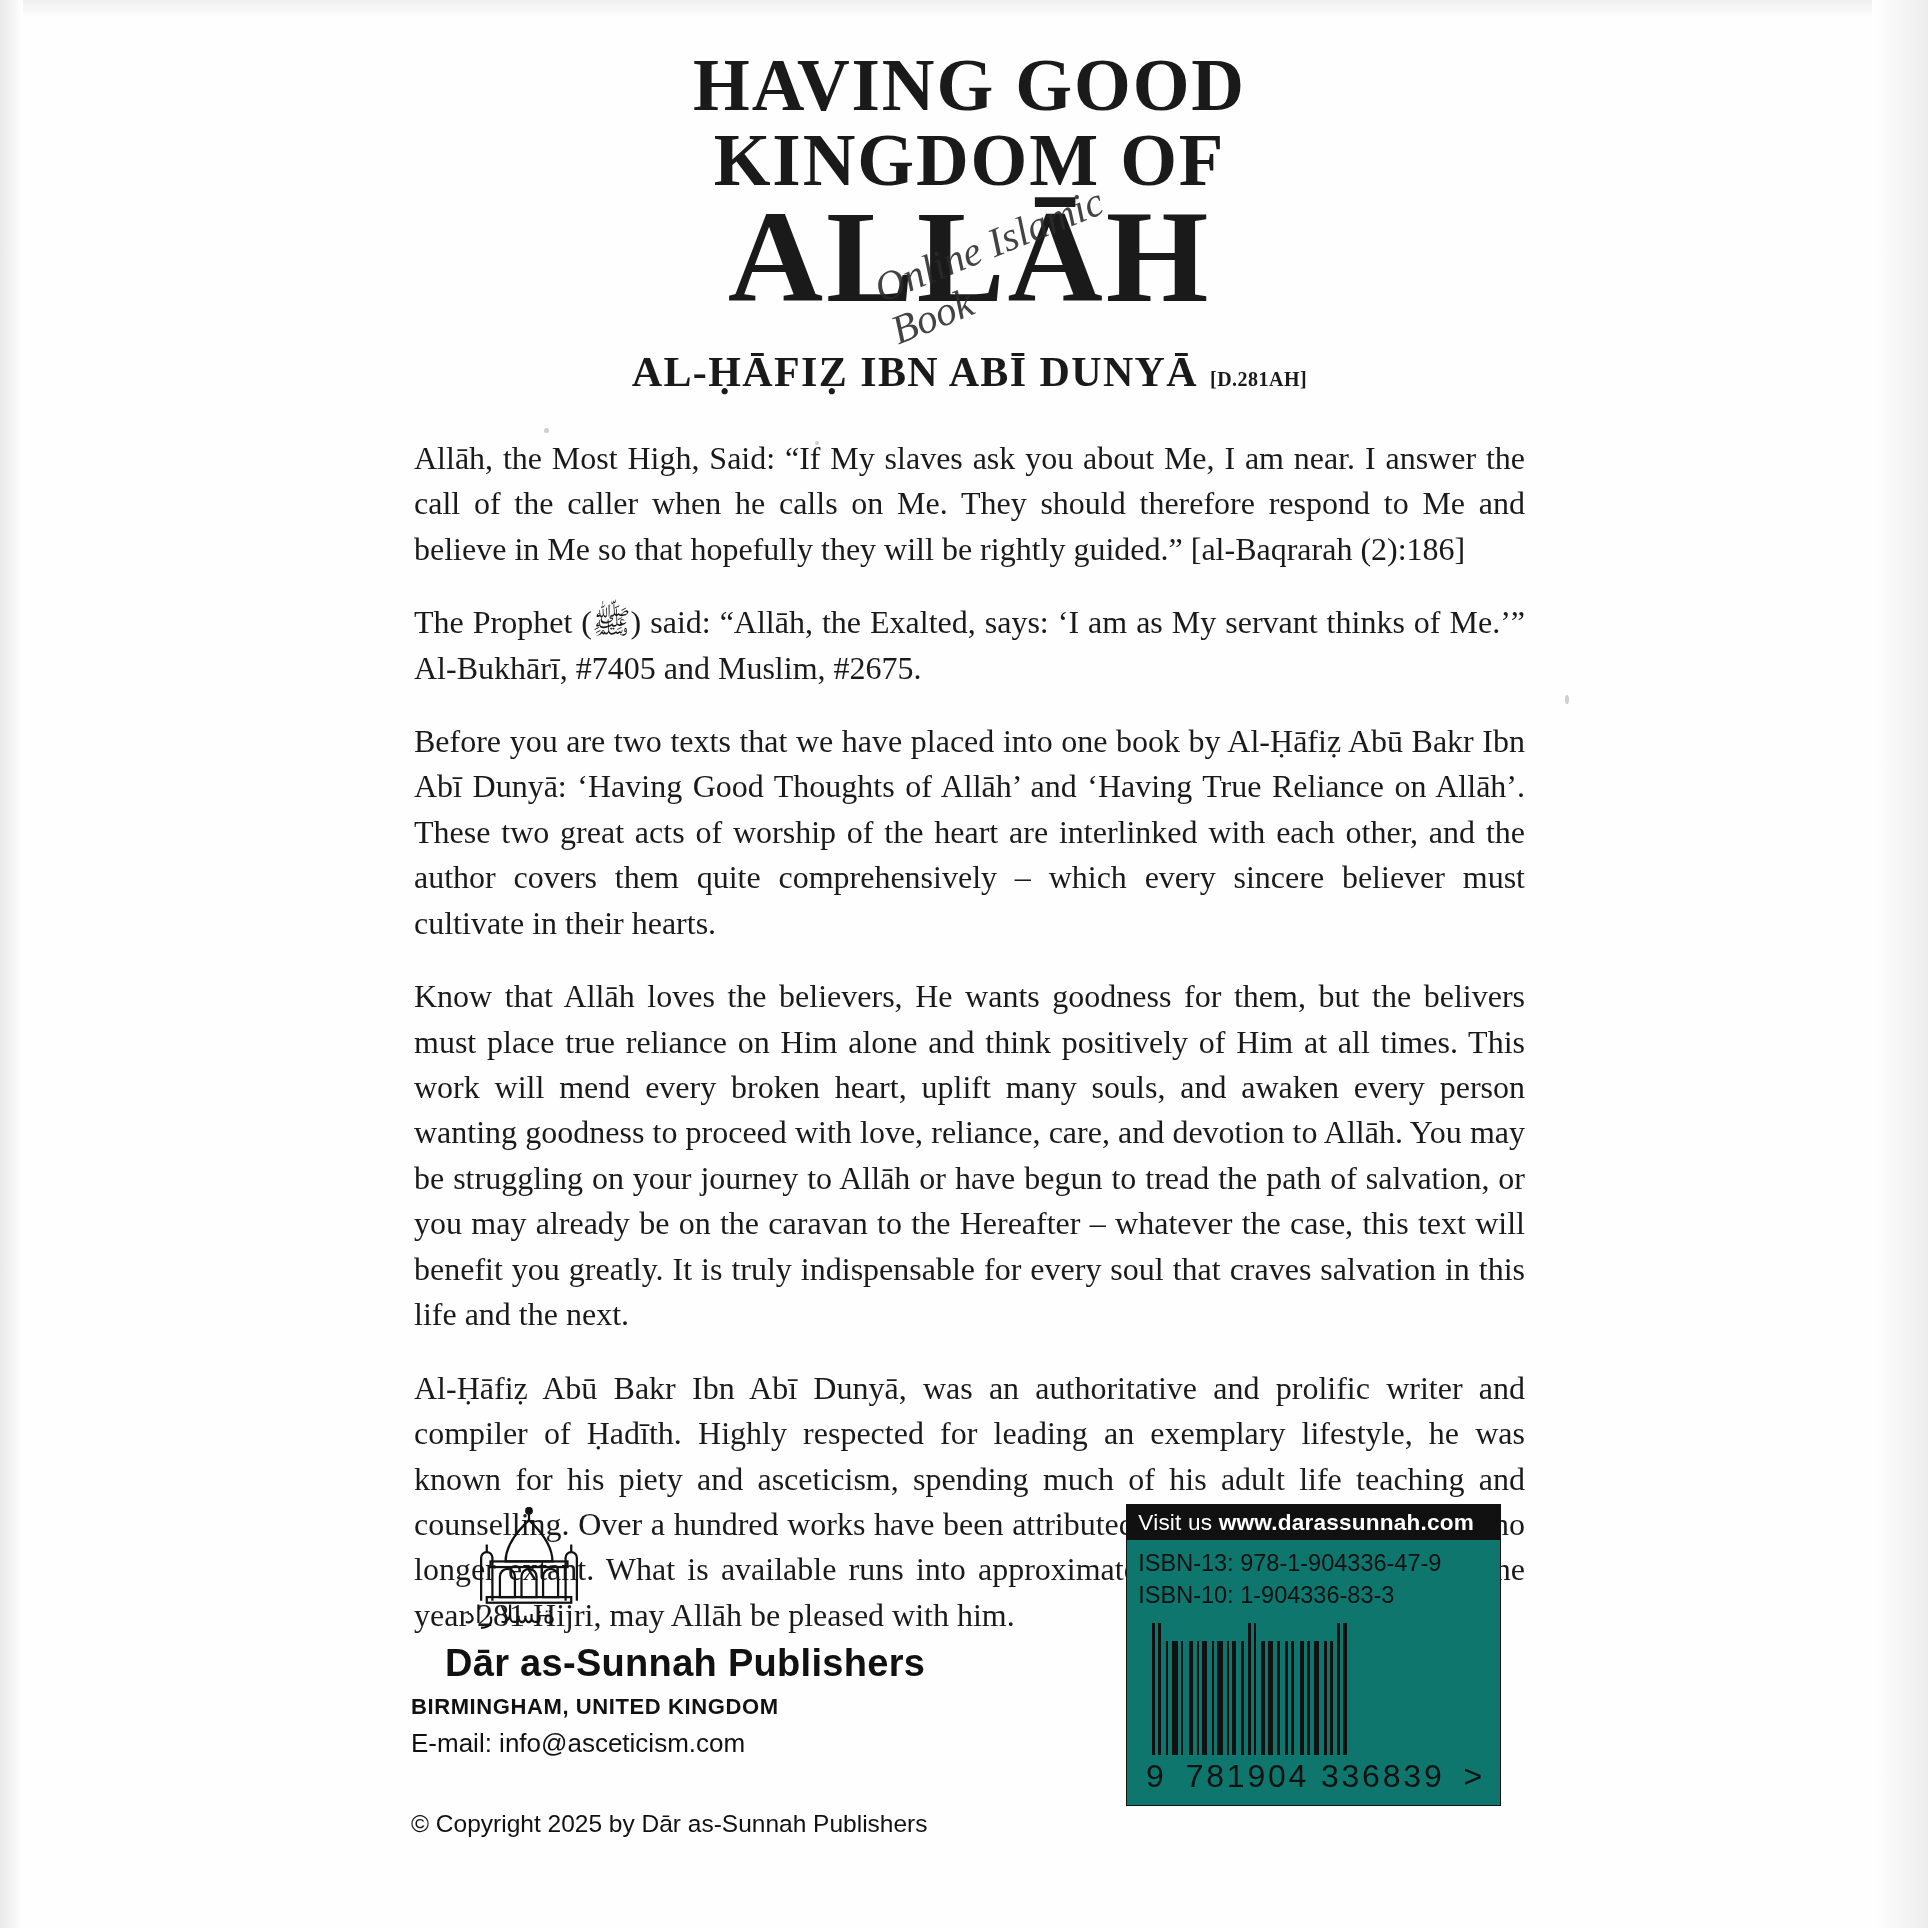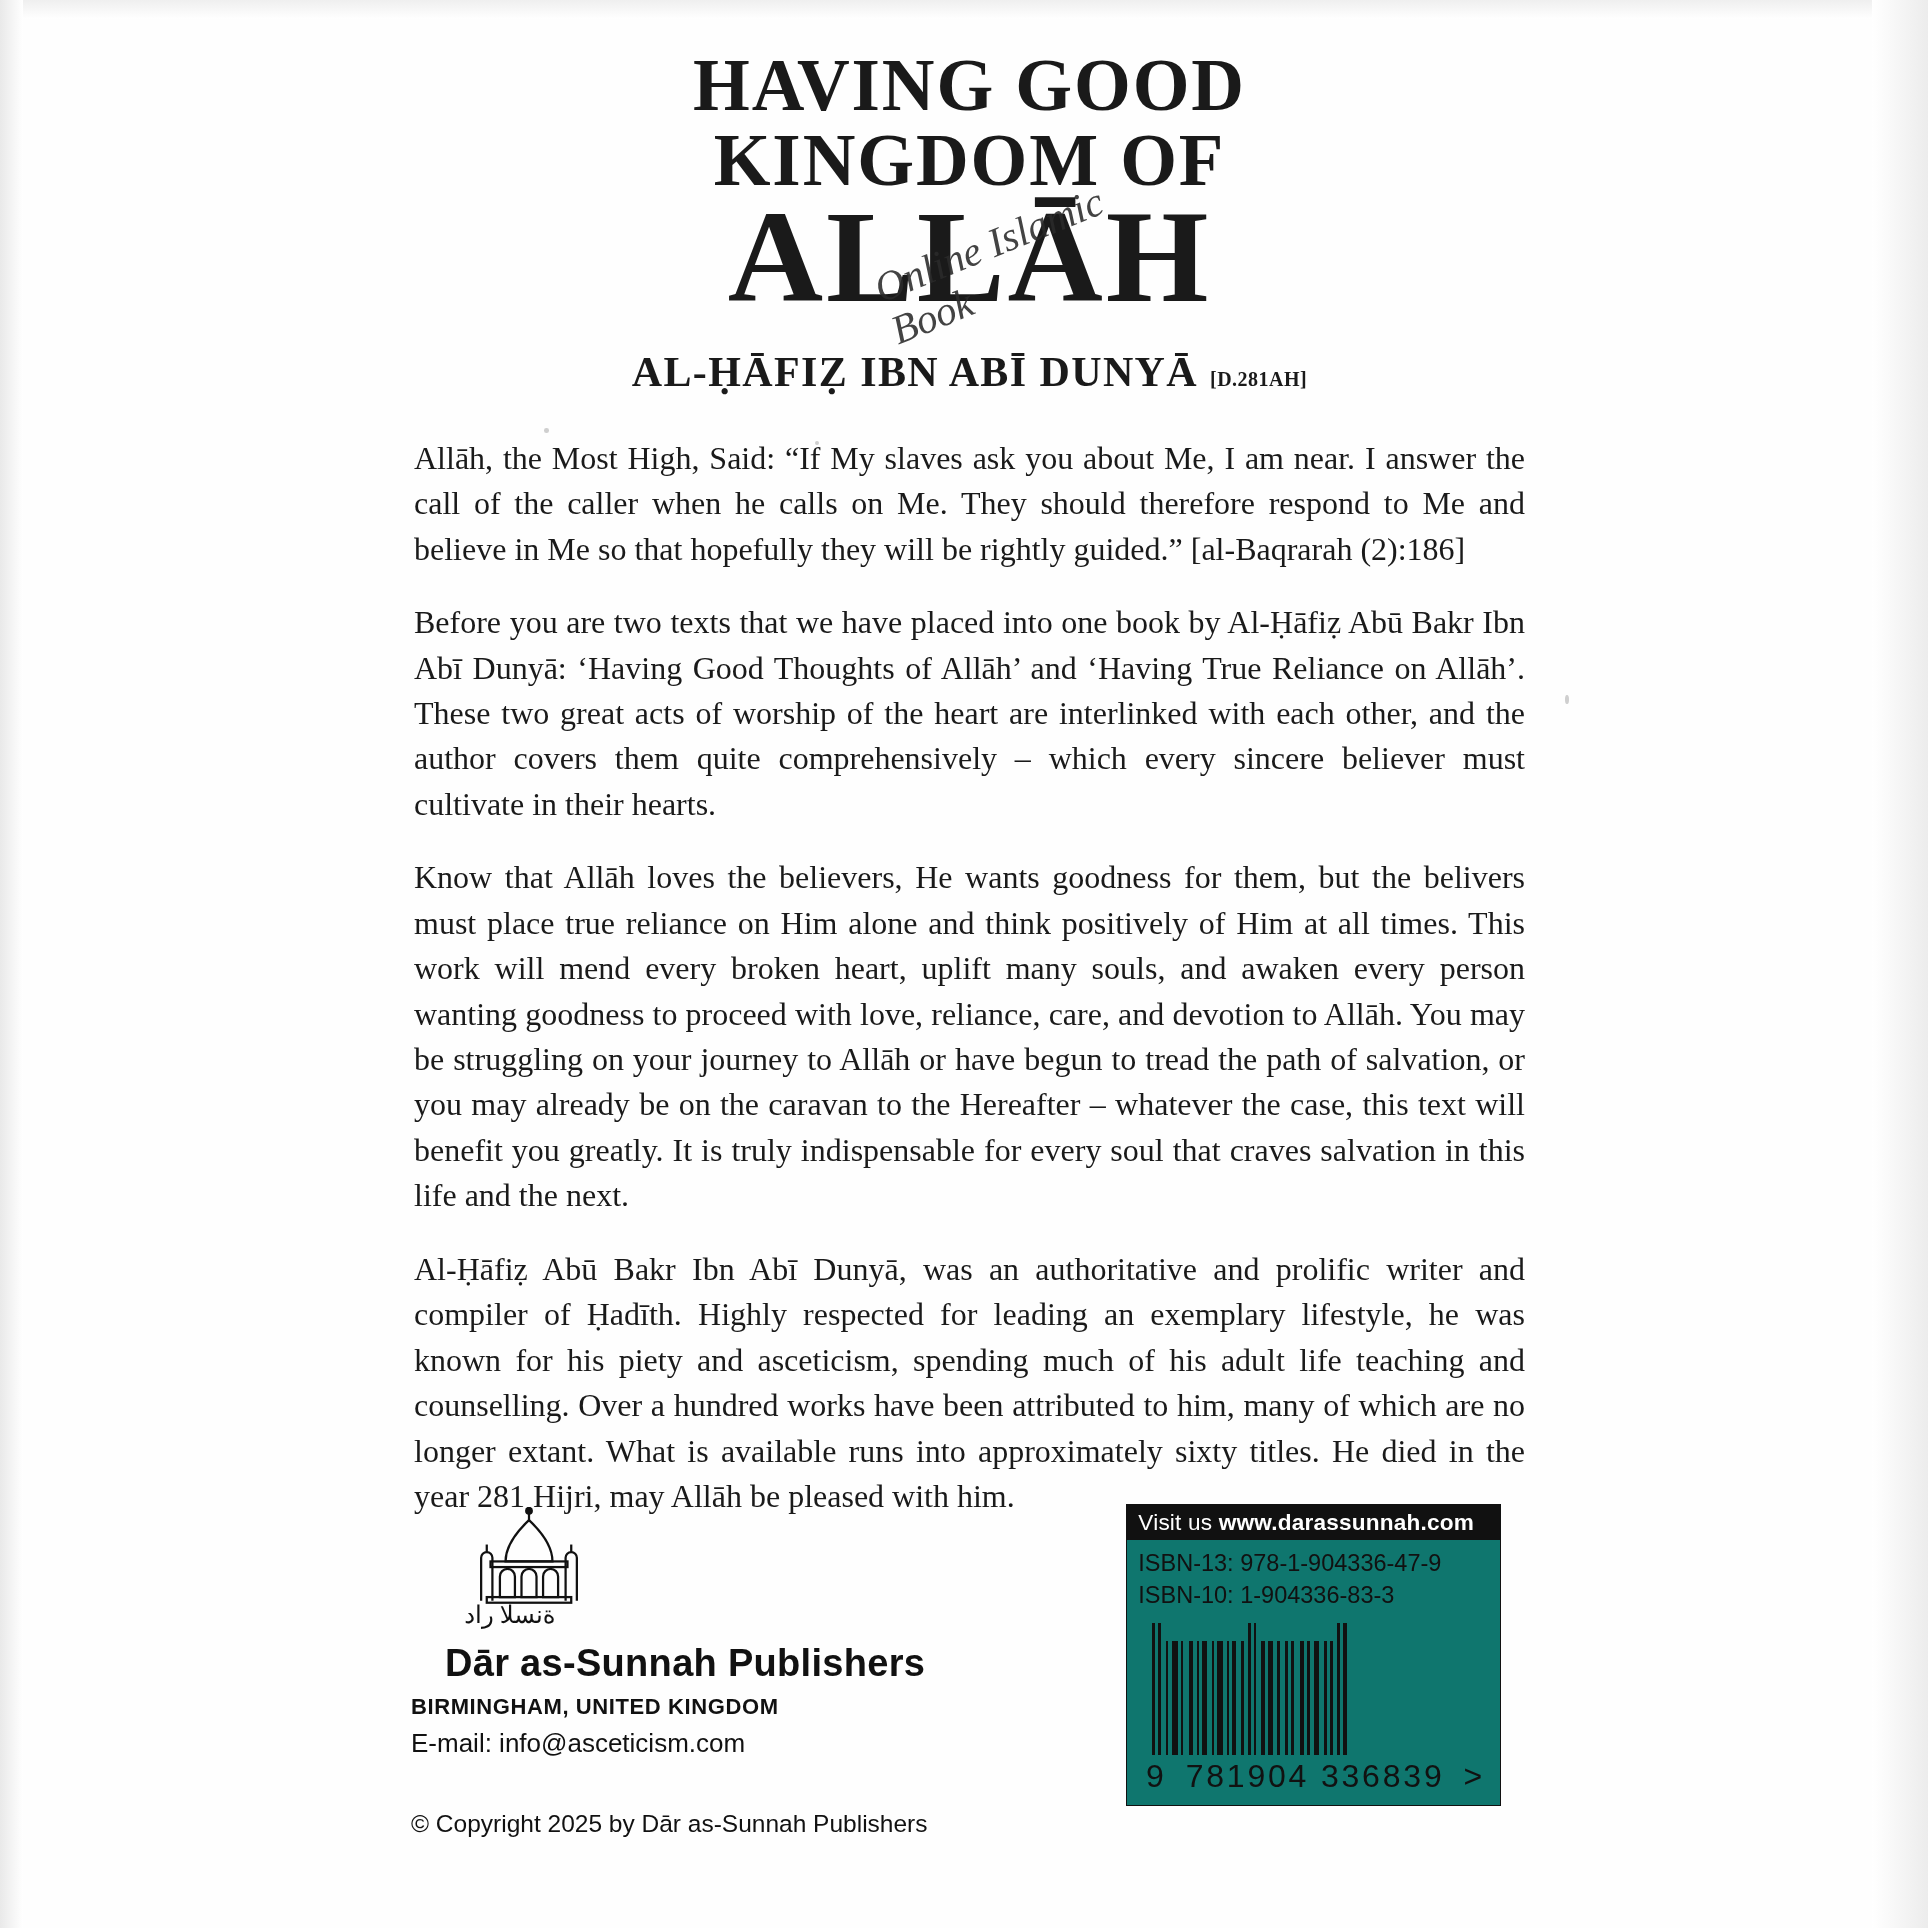--- a/index.html
+++ b/index.html
@@ -235,20 +235,21 @@
       <div class="title-allah">ALLĀH</div>
     </div>
 
     <div class="author">
       <span>AL-ḤĀFIẒ IBN ABĪ DUNYĀ</span>
       <span class="death">[D.281AH]</span>
     </div>
 
     <div class="body-text">
       <p>Allāh, the Most High, Said: “If My slaves ask you about Me, I am near. I answer the call of the caller when he calls on Me. They should therefore respond to Me and believe in Me so that hopefully they will be rightly guided.” [al-Baqrarah (2):186]</p>
+      <p>The Prophet (ﷺ) said: “Allāh, the Exalted, says: ‘I am as My servant thinks of Me.’” Al-Bukhārī, #7405 and Muslim, #2675.</p>
       <p>Before you are two texts that we have placed into one book by Al-Ḥāfiẓ Abū Bakr Ibn Abī Dunyā: ‘Having Good Thoughts of Allāh’ and ‘Having True Reliance on Allāh’. These two great acts of worship of the heart are interlinked with each other, and the author covers them quite comprehensively – which every sincere believer must cultivate in their hearts.</p>
       <p>Know that Allāh loves the believers, He wants goodness for them, but the belivers must place true reliance on Him alone and think positively of Him at all times. This work will mend every broken heart, uplift many souls, and awaken every person wanting goodness to proceed with love, reliance, care, and devotion to Allāh. You may be struggling on your journey to Allāh or have begun to tread the path of salvation, or you may already be on the caravan to the Hereafter – whatever the case, this text will benefit you greatly. It is truly indispensable for every soul that craves salvation in this life and the next.</p>
       <p>Al-Ḥāfiẓ Abū Bakr Ibn Abī Dunyā, was an authoritative and prolific writer and compiler of Ḥadīth. Highly respected for leading an exemplary lifestyle, he was known for his piety and asceticism, spending much of his adult life teaching and counselling. Over a hundred works have been attributed to him, many of which are no longer extant. What is available runs into approximately sixty titles. He died in the year 281 Hijri, may Allāh be pleased with him.</p>
     </div>
   </div>
 
   <div class="watermark">Online Islamic
 Book</div>
 
   <div class="publisher">

